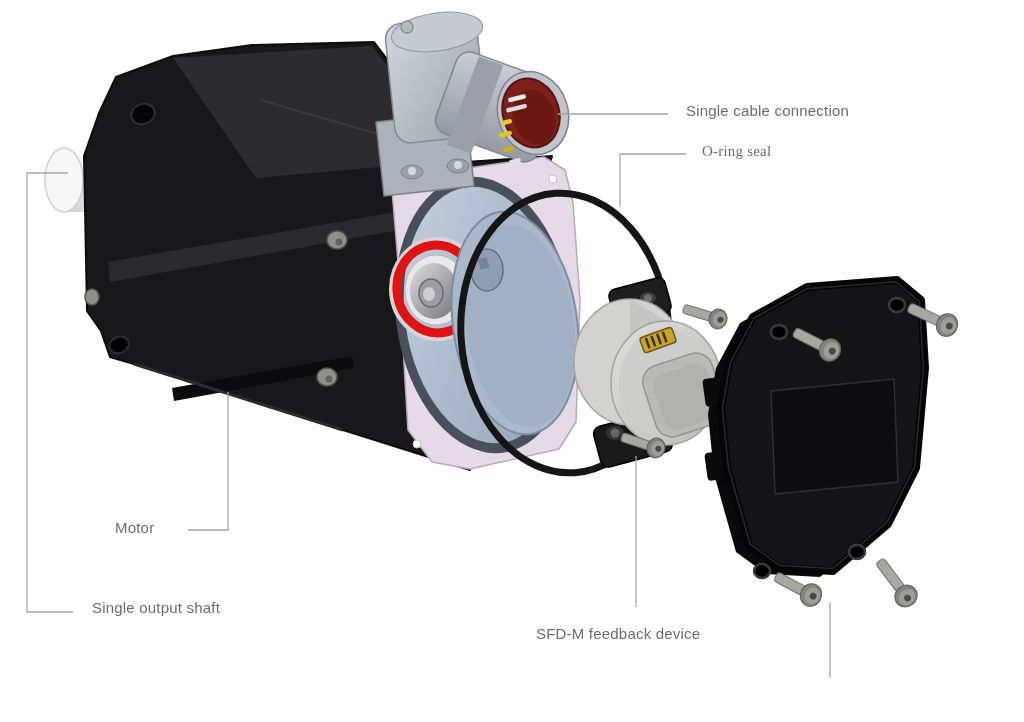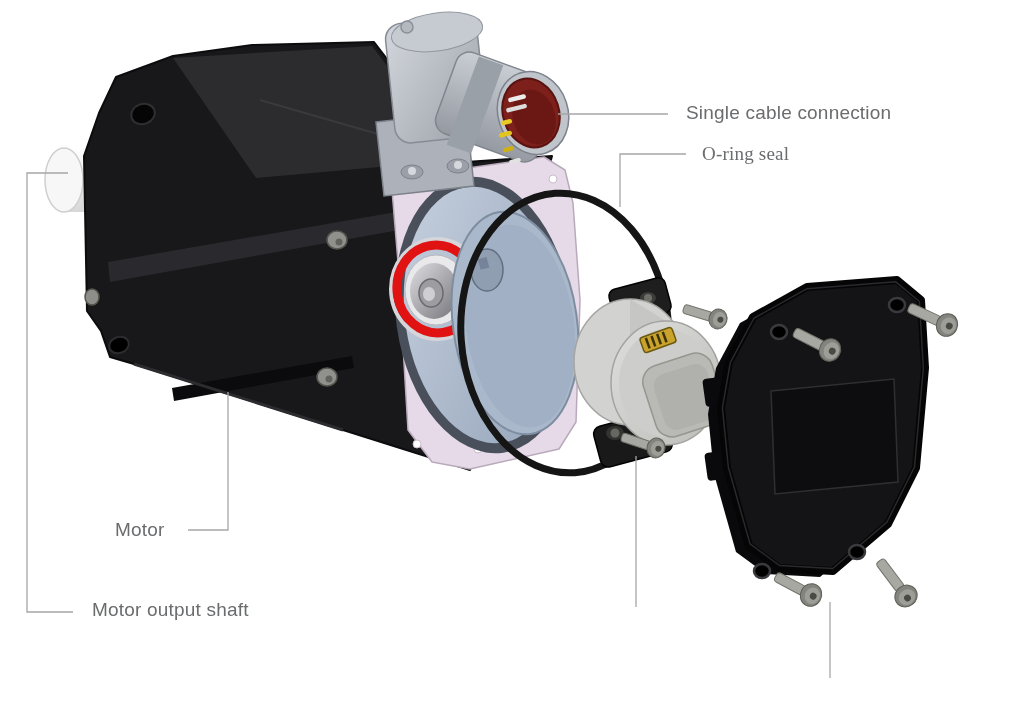--- a/index.html
+++ b/index.html
@@ -2,21 +2,21 @@
 <html><head>
 <meta charset="utf-8">
 <style>
   html,body{margin:0;padding:0;background:#ffffff;}
   #stage{
     position:relative;width:1024px;height:722px;background:#ffffff;
     overflow:hidden;font-family:"Liberation Sans",sans-serif;
   }
   #drawing{position:absolute;left:0;top:0;}
   .callout{
-    position:absolute;font-size:19px;line-height:1.15;letter-spacing:.2px;
+    position:absolute;font-size:15px;line-height:1.15;letter-spacing:.2px;
     color:#6b6c6e;white-space:nowrap;font-family:"Liberation Sans",sans-serif;
   }
   #lbl-scc  {left:686px;top:102px;}
   #lbl-oring{left:702px;top:143px;font-family:Liberation Serif, serif;}
   #lbl-motor{left:115px;top:519px;}
   #lbl-shaft{left:92px; top:599px;}
   #lbl-sfd  {left:536px;top:625px;}
   #lbl-cover{left:756px;top:693px;}
 </style>
 </head>
@@ -252,15 +252,16 @@
     <polyline points="188,530 228,530 228,392"></polyline>
     <polyline points="68,173 27,173 27,612 73,612"></polyline>
     <polyline points="636,456 636,607"></polyline>
     <polyline points="830,602 830,678"></polyline>
   </g>
 </svg>
 
 <div class="callout" id="lbl-scc">Single cable connection</div>
 <div class="callout" id="lbl-oring">O-ring seal</div>
 <div class="callout" id="lbl-motor">Motor</div>
-<div class="callout" id="lbl-shaft">Motor output shaft</div>
+<div class="callout" id="lbl-shaft">Single output shaft</div>
+<div class="callout" id="lbl-sfd">SFD-M feedback device</div>
 
 </div>
 
 </body></html>

